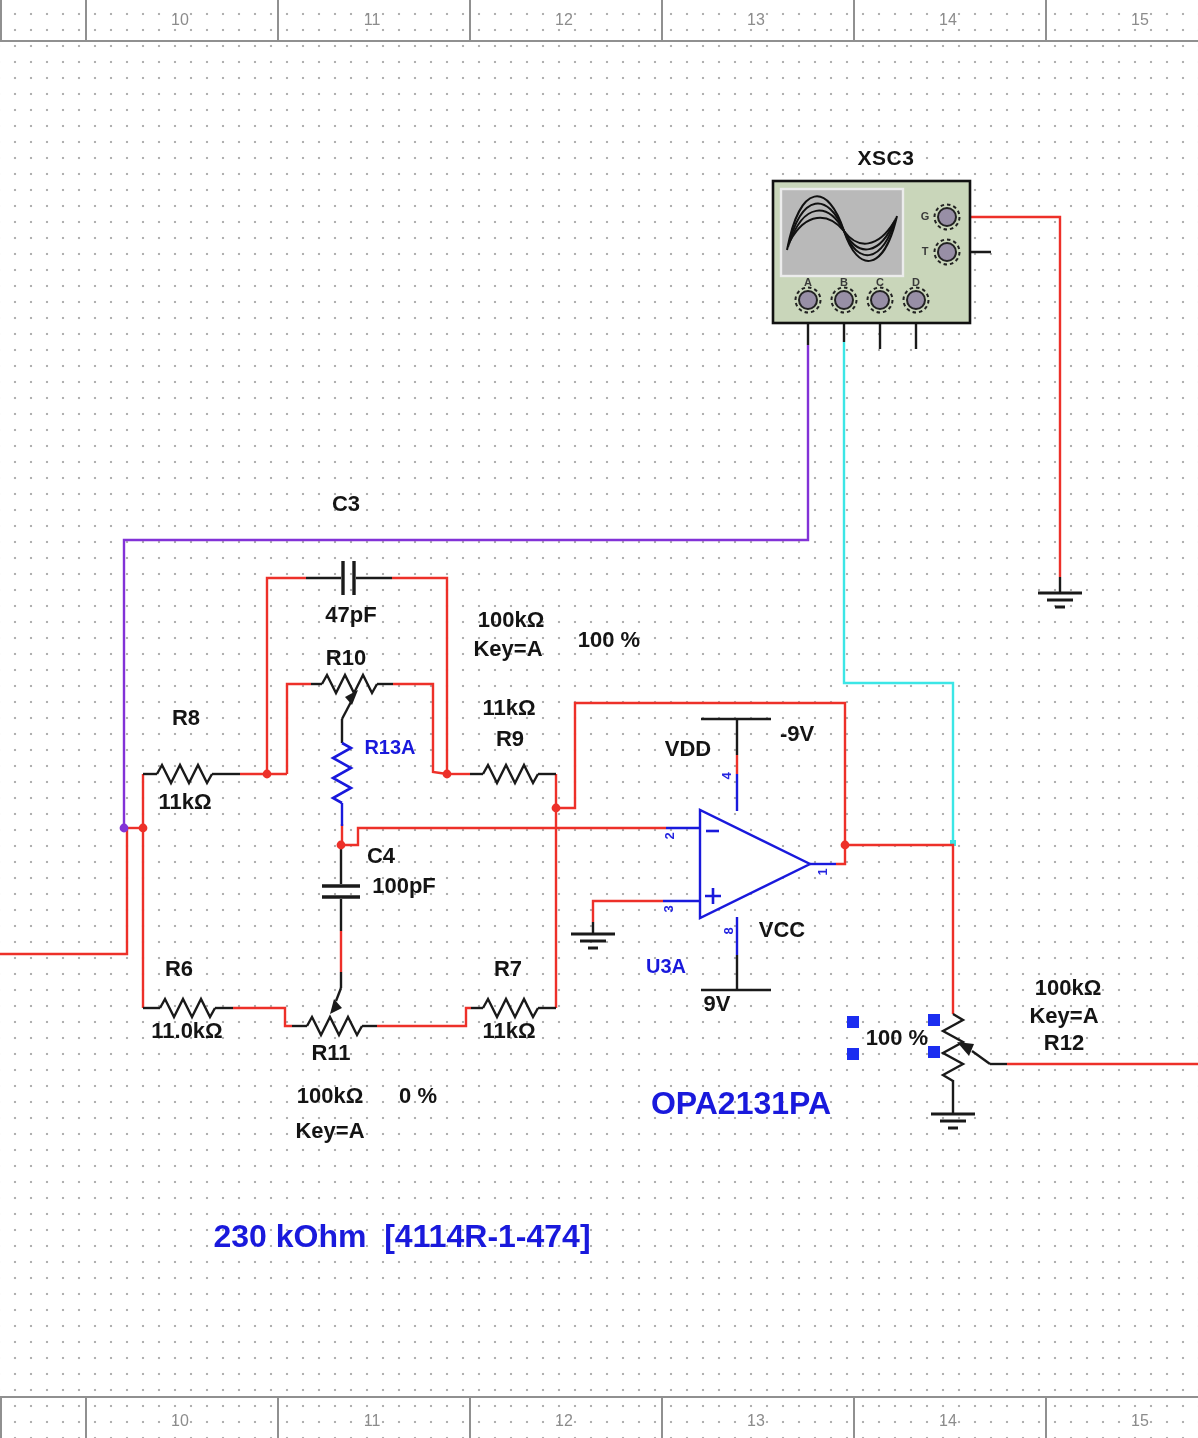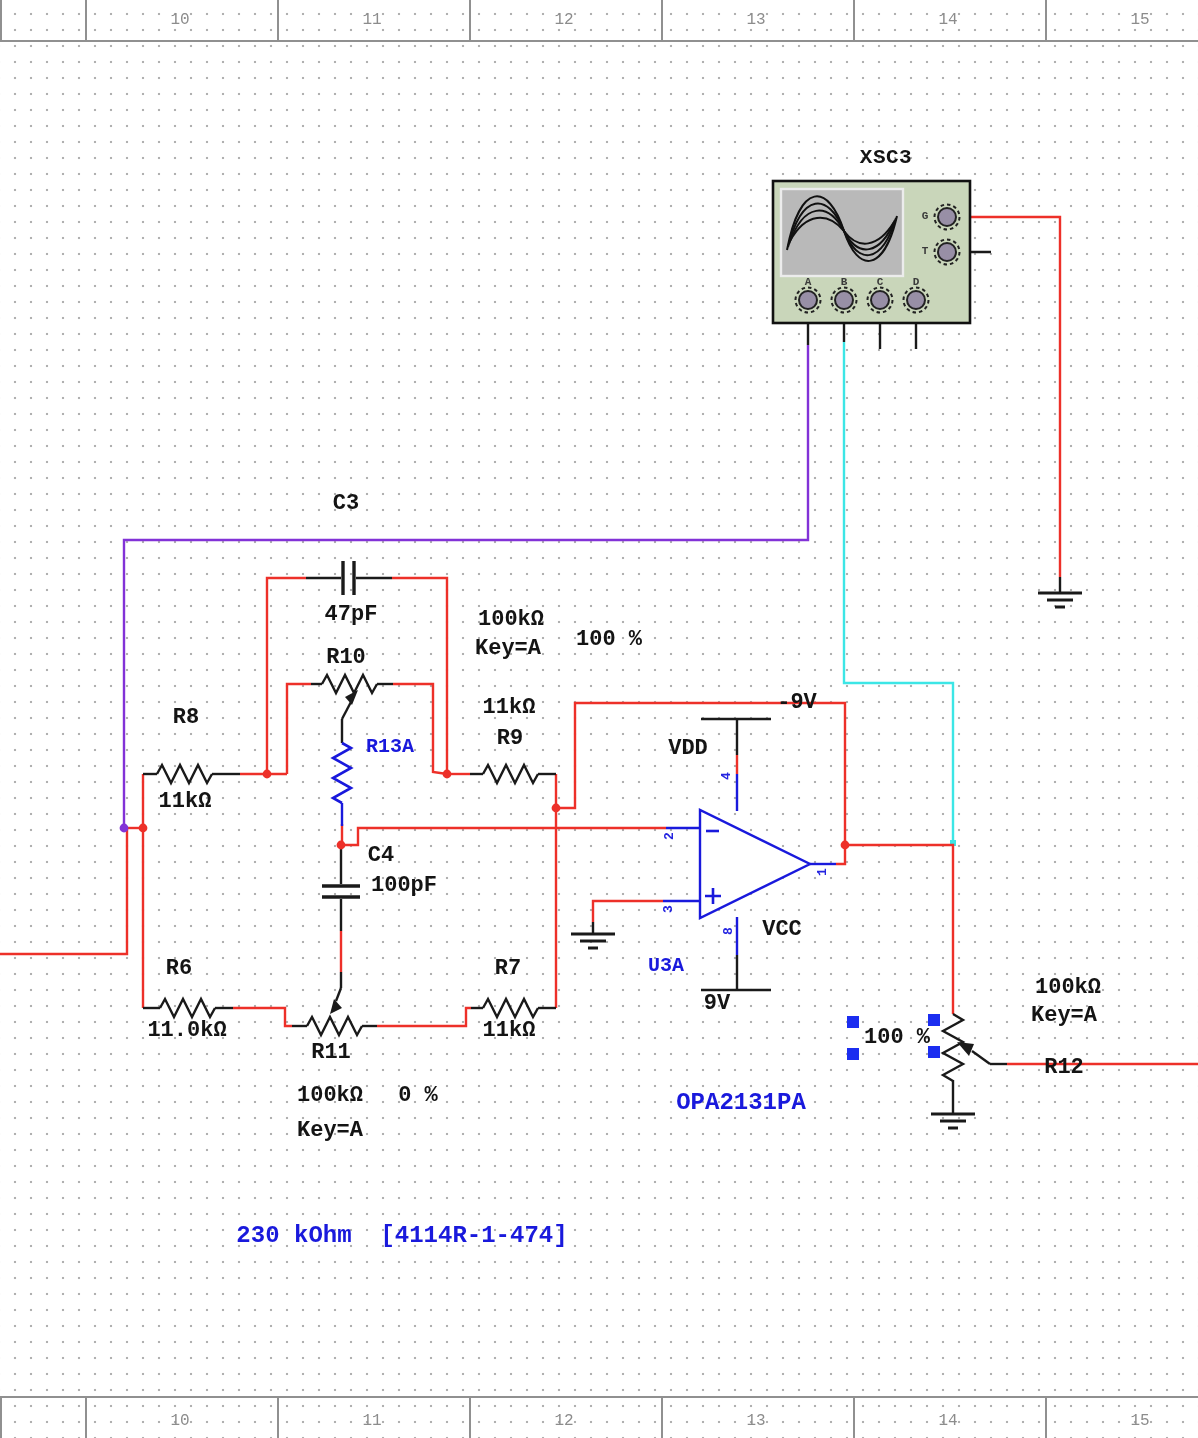--- a/index.html
+++ b/index.html
@@ -1,31 +1,31 @@
 <!DOCTYPE html>
 <html><head>
 <meta charset="utf-8">
 <style>
   html,body{margin:0;padding:0;background:#fff;}
   #stage{
     position:relative;width:1198px;height:1438px;overflow:hidden;
     background-color:#ffffff;
     background-image:radial-gradient(circle,#b0b0b0 1.1px,rgba(255,255,255,0) 1.6px);
     background-size:16px 16px;background-position:7px 6px;
-    font-family:Liberation Mono, monospace;
+    font-family:Liberation Sans, sans-serif;
   }
   .band{position:absolute;left:0;width:1198px;height:40px;}
   #band-top{top:0;border-bottom:2px solid #909090;}
   #band-bottom{top:1396px;border-top:2px solid #909090;height:42px;}
   .divider{position:absolute;top:0;bottom:0;width:2px;background:#909090;}
   .rnum{position:absolute;transform:translate(-50%,-50%);font-size:16px;color:#8c8c8c;white-space:pre;}
   svg{position:absolute;left:0;top:0;}
   .lbl{position:absolute;transform:translate(-50%,-50%);font-weight:bold;font-size:22px;color:#141414;white-space:pre;line-height:1;}
   .lbl-blue{color:#1919dc;font-size:20px;}
-  .lbl-big{font-size:24px;}
+  .lbl-big{font-size:32px;}
   .lbl-sm{font-size:21px;letter-spacing:0.5px;}
   .pin-num{position:absolute;transform:translate(-50%,-50%) rotate(-90deg);font-weight:bold;font-size:13px;color:#2424e0;white-space:pre;}
   .term{position:absolute;transform:translate(-50%,-50%);font-weight:bold;font-size:11px;color:#3a3a3a;white-space:pre;}
 </style>
 </head>
 <body>
 
 <div id="stage">
 
   <div class="band" id="band-top">
@@ -270,21 +270,21 @@
 
   <div class="lbl" style="left:509px;top:708px">11kΩ</div>
   <div class="lbl" style="left:510px;top:739px">R9</div>
 
   <div class="lbl" style="left:186px;top:718px">R8</div>
   <div class="lbl" style="left:185px;top:802px">11kΩ</div>
 
   <div class="lbl lbl-blue" style="left:390px;top:747px">R13A</div>
 
   <div class="lbl" style="left:688px;top:749px">VDD</div>
-  <div class="lbl" style="left:797px;top:703px">-9V</div>
+  <div class="lbl" style="left:797px;top:734px">-9V</div>
 
   <div class="lbl" style="left:381px;top:856px">C4</div>
   <div class="lbl" style="left:404px;top:886px">100pF</div>
 
   <div class="lbl" style="left:179px;top:969px">R6</div>
   <div class="lbl" style="left:187px;top:1031px">11.0kΩ</div>
 
   <div class="lbl" style="left:331px;top:1053px">R11</div>
   <div class="lbl" style="left:330px;top:1096px">100kΩ</div>
   <div class="lbl" style="left:418px;top:1096px">0 %</div>
@@ -295,21 +295,21 @@
 
   <div class="lbl" style="left:782px;top:930px">VCC</div>
   <div class="lbl" style="left:717px;top:1004px">9V</div>
 
   <div class="lbl lbl-blue" style="left:666px;top:966px">U3A</div>
   <div class="lbl lbl-blue lbl-big" style="left:741px;top:1103px">OPA2131PA</div>
 
   <div class="lbl" style="left:897px;top:1038px">100 %</div>
   <div class="lbl" style="left:1068px;top:988px">100kΩ</div>
   <div class="lbl" style="left:1064px;top:1016px">Key=A</div>
-  <div class="lbl" style="left:1064px;top:1068px">R12</div>
+  <div class="lbl" style="left:1064px;top:1043px">R12</div>
 
   <div class="lbl lbl-blue lbl-big" style="left:402px;top:1236px">230 kOhm  [4114R-1-474]</div>
 
   <div class="pin-num" style="left:669px;top:836px">2</div>
   <div class="pin-num" style="left:668px;top:909px">3</div>
   <div class="pin-num" style="left:822px;top:872px">1</div>
   <div class="pin-num" style="left:726px;top:776px">4</div>
   <div class="pin-num" style="left:728px;top:931px">8</div>
 
 </div>

